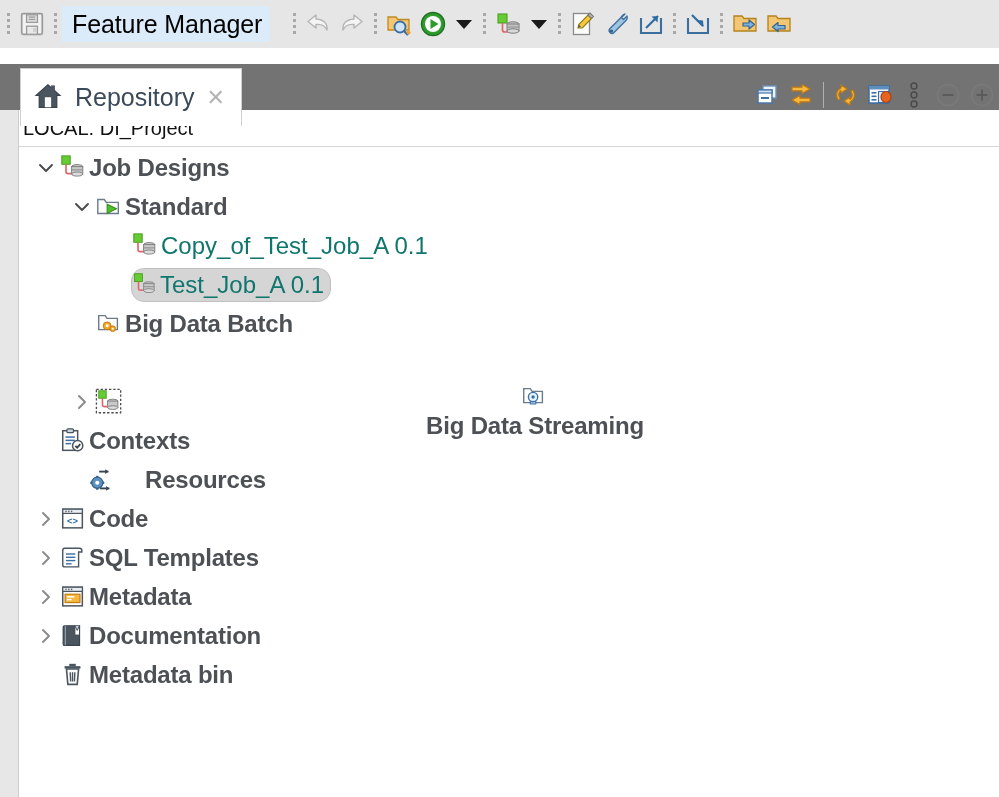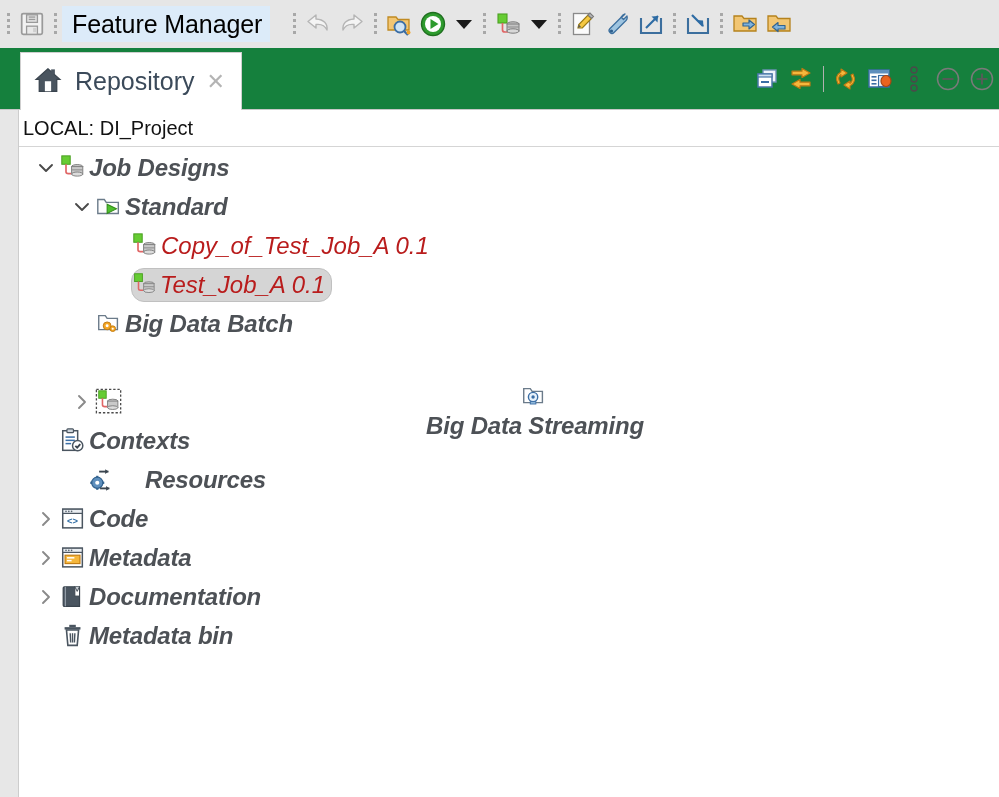--- a/index.html
+++ b/index.html
@@ -65,23 +65,23 @@
   .caret-down {
     width: 0; height: 0;
     border-left: 8px solid transparent;
     border-right: 8px solid transparent;
     border-top: 9px solid #1a1a1a;
   }
 
   
   #tabbar {
     position: absolute;
-    left: 0; top: 48px;
+    left: 0; top: 64px;
     width: 999px; height: 62px;
-    background: #15803d;
+    background: #737373;
     box-sizing: border-box;
   }
   #tabbar::after {
     content: "";
     position: absolute;
     left: 0; bottom: 0;
     width: 999px; height: 1px;
     background: #c8c8c8;
   }
   #repo-tab {
@@ -190,25 +190,24 @@
     justify-content: center;
     flex: none;
   }
   .row-label {
     font-size: 24px;
     color: #4d5156;
     font-weight: bold;
     white-space: nowrap;
     margin-left: 2px;
     letter-spacing: -0.2px;
-    font-style: italic;
   }
   .row-label.leaf {
     font-weight: normal;
-    color: #b91c1c;
+    color: #0f766e;
     letter-spacing: 0;
   }
   .sel-wrap {
     display: inline-flex;
     align-items: center;
     background: #d5d5d5;
     border: 1px solid #c0c0c0;
     border-radius: 13px;
     height: 34px;
     box-sizing: border-box;
@@ -590,20 +589,37 @@
         <span class="row-label">Code</span>
       </div>
       <div class="row" style="padding-left: 14px;">
         <span class="twisty">
           <svg width="20" height="20" viewBox="0 0 20 20">
     <path d="M7 4 L13 10 L7 16" fill="none" stroke="#8a8a8a" stroke-width="1.9" stroke-linecap="round" stroke-linejoin="round"></path>
   </svg>
         </span>
         <span class="row-icon">
           <svg width="30" height="28" viewBox="0 0 30 28">
+    <path d="M6 3.5 L22 3.5 Q24.5 3.5 24.5 6 L24.5 7.5 L21 7.5 L21 23.5 L6 23.5 Q4 23.5 4 21.5 L4 6 Q4 3.5 6 3.5 Z" fill="#ffffff" stroke="#4a5560" stroke-width="1.5"></path>
+    <rect x="7.5" y="9" width="10" height="1.5" fill="#3b6ea5"></rect>
+    <rect x="7.5" y="12.5" width="10" height="1.5" fill="#3b6ea5"></rect>
+    <rect x="7.5" y="16" width="10" height="1.5" fill="#3b6ea5"></rect>
+    <rect x="7.5" y="19.5" width="6" height="1.5" fill="#3b6ea5"></rect>
+  </svg>
+        </span>
+        <span class="row-label">SQL Templates</span>
+      </div>
+      <div class="row" style="padding-left: 14px;">
+        <span class="twisty">
+          <svg width="20" height="20" viewBox="0 0 20 20">
+    <path d="M7 4 L13 10 L7 16" fill="none" stroke="#8a8a8a" stroke-width="1.9" stroke-linecap="round" stroke-linejoin="round"></path>
+  </svg>
+        </span>
+        <span class="row-icon">
+          <svg width="30" height="28" viewBox="0 0 30 28">
     <rect x="4" y="3.5" width="21" height="20" fill="#ffffff" stroke="#4a5560" stroke-width="1.6"></rect>
     <rect x="4" y="3.5" width="21" height="4.5" fill="#e9edf1" stroke="#4a5560" stroke-width="1.3"></rect>
     <circle cx="7.5" cy="5.8" r="0.9" fill="#5a6670"></circle>
     <circle cx="10.5" cy="5.8" r="0.9" fill="#5a6670"></circle>
     <circle cx="13.5" cy="5.8" r="0.9" fill="#5a6670"></circle>
     <rect x="6.5" y="11" width="16" height="9" fill="#f5b73c" stroke="#c07a12" stroke-width="1.2"></rect>
     <rect x="8.5" y="13" width="8" height="1.6" fill="#ffffff"></rect>
     <rect x="8.5" y="16" width="5" height="1.6" fill="#ffffff"></rect>
   </svg>
         </span>

